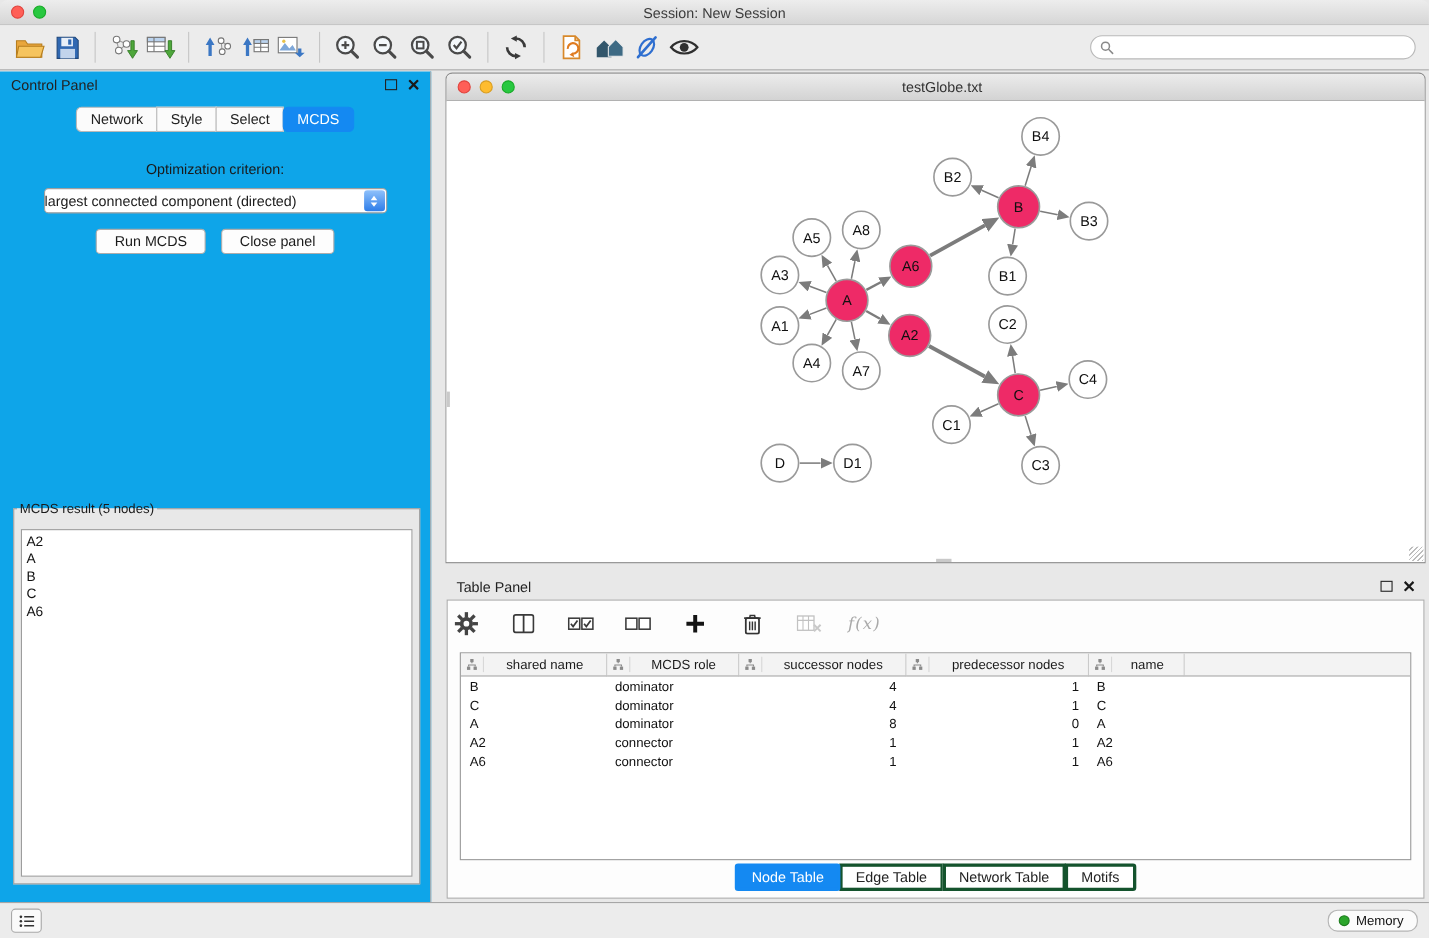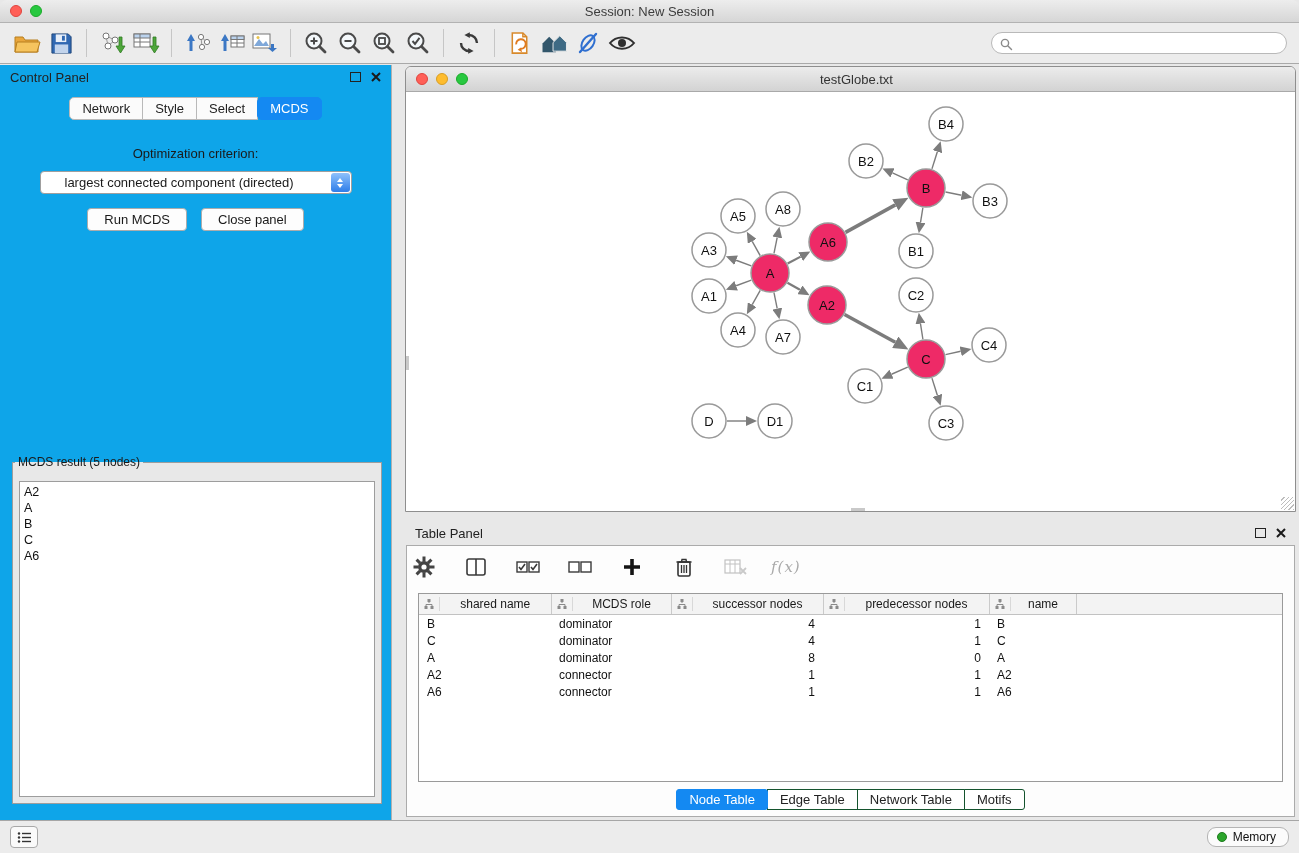--- a/index.html
+++ b/index.html
@@ -35,21 +35,21 @@
   .panel-hdr-icons{margin-left:auto;display:flex;align-items:center;gap:10px;}
   .hdr-box{width:9px;height:8px;border:1.5px solid #222;display:inline-block;}
   .cp-tabs{display:flex;justify-content:center;margin-top:8px;}
   .cp-tab{font-size:13px;padding:3px 12px;background:#FBFBFB;border:1px solid #B9B9B9;margin-left:-1px;color:#222;}
   .cp-tab:first-child{border-radius:5px 0 0 5px;margin-left:0;}
   .cp-tab:last-child{border-radius:0 5px 5px 0;}
   .cp-tab.active{background:#1489F2;border-color:#1489F2;color:#fff;border-radius:5px;position:relative;z-index:1;}
   .opt-label{text-align:center;font-size:13px;margin-top:26px;}
   .dropdown{position:relative;width:312px;height:23px;margin:10px auto 0;background:#fff;
     border:1px solid #9F9F9F;border-radius:4px;box-sizing:border-box;}
-  .dropdown-value{font-size:13px;line-height:21px;padding-left:24px;white-space:nowrap;overflow:hidden;}
+  .dropdown-value{font-size:13px;line-height:21px;padding-left:0;white-space:nowrap;overflow:hidden;}
   .stepper{position:absolute;right:1px;top:1px;width:19px;height:19px;border-radius:3px;
     background:linear-gradient(#8FC1FB,#2E7DE9);display:flex;flex-direction:column;align-items:center;justify-content:center;gap:2px;}
   .tri-up{width:0;height:0;border-left:3.5px solid transparent;border-right:3.5px solid transparent;border-bottom:4px solid #fff;}
   .tri-down{width:0;height:0;border-left:3.5px solid transparent;border-right:3.5px solid transparent;border-top:4px solid #fff;}
   .cp-buttons{display:flex;justify-content:center;gap:14px;margin-top:14px;}
   .btn{font-size:13px;padding:3px 16px;background:#FDFDFD;border:1px solid #ACACAC;border-radius:4px;color:#1a1a1a;}
   .mcds-fieldset{position:absolute;left:12px;right:9px;top:390px;bottom:16px;margin:0;padding:0;
     border:1px solid #9D9D9D;background:#E8E8E8;}
   .mcds-fieldset legend{font-size:12px;padding:0 3px;margin-left:2px;color:#1a1a1a;}
   .mcds-listbox{position:absolute;left:6px;right:6px;top:12px;bottom:6px;background:#fff;
@@ -78,21 +78,21 @@
   table.nodetable{border-collapse:collapse;width:100%;table-layout:fixed;}
   table.nodetable th{background:#F3F3F3;border-right:1px solid #CACACA;border-bottom:1px solid #C2C2C2;
     font-weight:normal;font-size:12px;height:20px;padding:0;}
   table.nodetable th.filler{border-right:none;}
   .th-in{display:flex;align-items:center;height:20px;}
   .col-icon{width:20px;display:flex;align-items:center;justify-content:center;border-right:1px solid #D8D8D8;height:14px;}
   .col-label{flex:1;text-align:center;}
   table.nodetable td{font-size:12px;padding:1.5px 6px 1.5px 8px;color:#111;white-space:nowrap;overflow:hidden;}
   table.nodetable td.num{text-align:right;padding-right:8px;}
   .tp-tabs{position:absolute;bottom:6px;left:0;right:0;display:flex;justify-content:center;}
-  .tp-tab{font-size:13px;padding:2px 12px;background:#fff;border:1px solid #14532d;margin-left:-1px;color:#222;}
+  .tp-tab{font-size:13px;padding:2px 12px;background:#fff;border:3px solid #14532d;margin-left:-1px;color:#222;}
   .tp-tab:first-child{margin-left:0;border-radius:3px 0 0 3px;}
   .tp-tab:last-child{border-radius:0 3px 3px 0;}
   .tp-tab.active{background:#1489F2;border-color:#1489F2;color:#fff;border-radius:3px;position:relative;z-index:1;}
 
   
   .statusbar{position:absolute;left:0;right:0;bottom:0;height:33px;background:#ECECEC;
     border-top:1px solid #A6A6A6;display:flex;align-items:center;padding:12px 10px;box-sizing:border-box;}
   .status-left-btn{width:26px;height:20px;border:1px solid #A8A8A8;border-radius:4px;background:#FAFAFA;
     display:flex;align-items:center;justify-content:center;}
   .memory-btn{margin-left:auto;display:flex;align-items:center;gap:6px;border:1px solid #B4B4B4;

